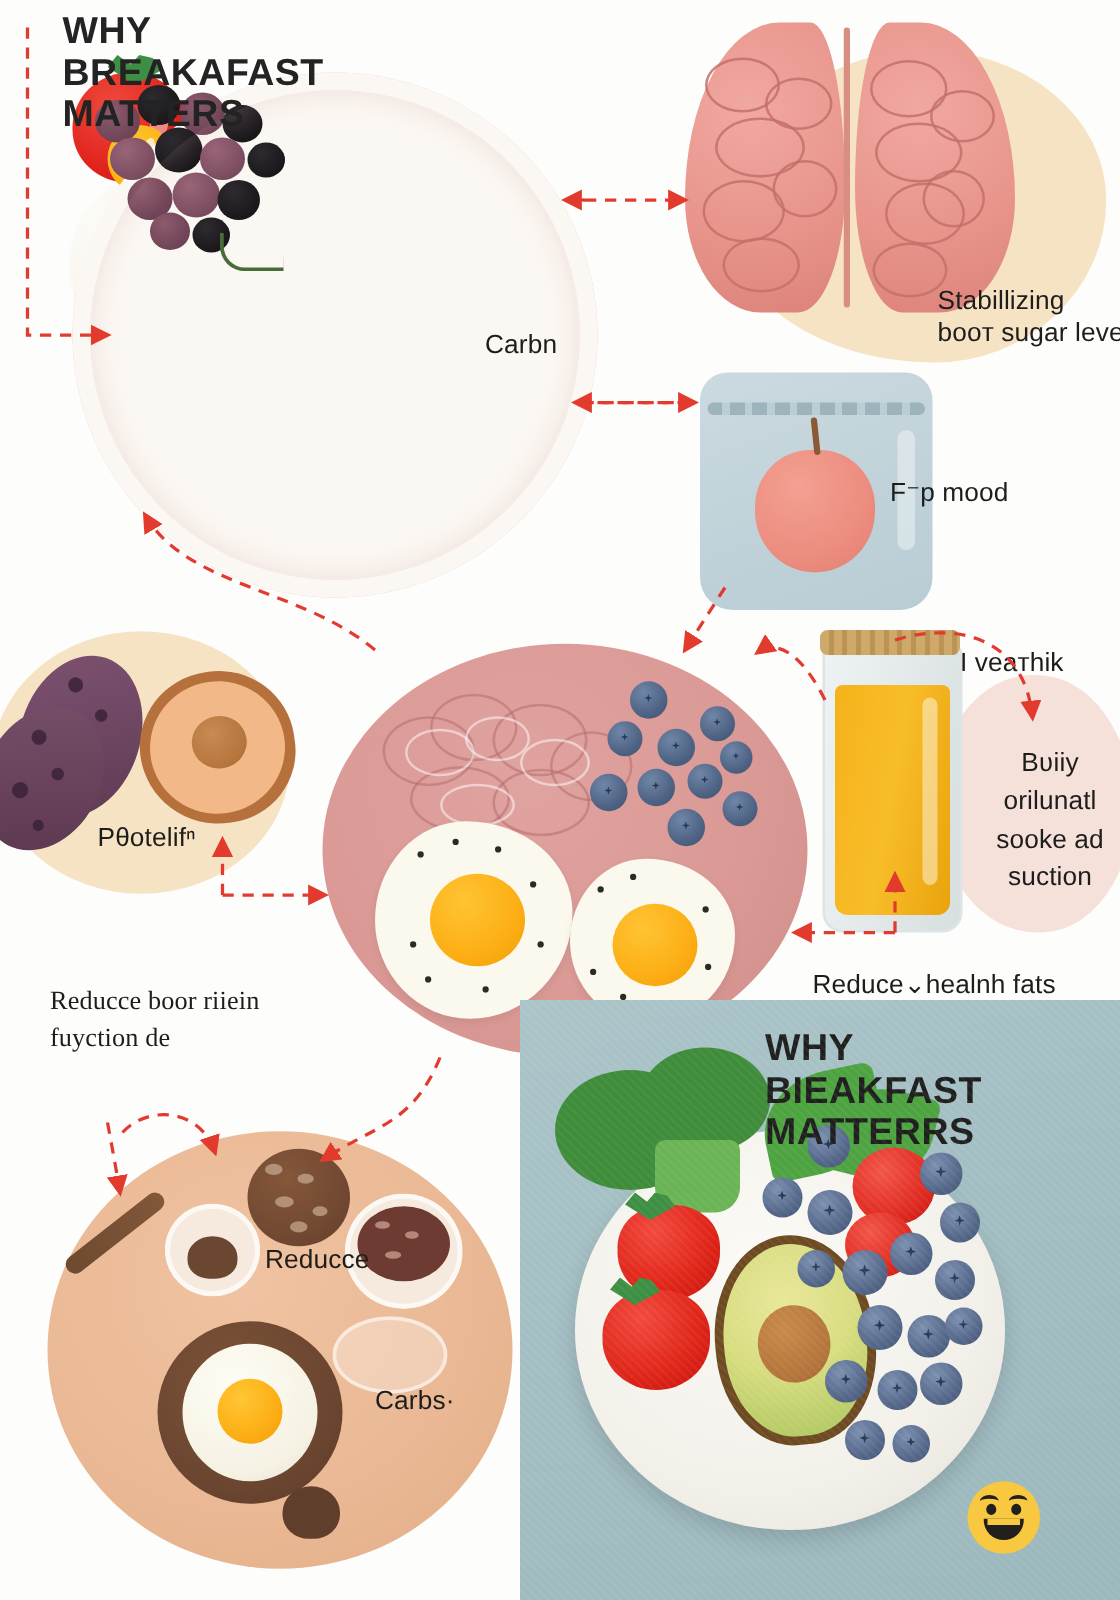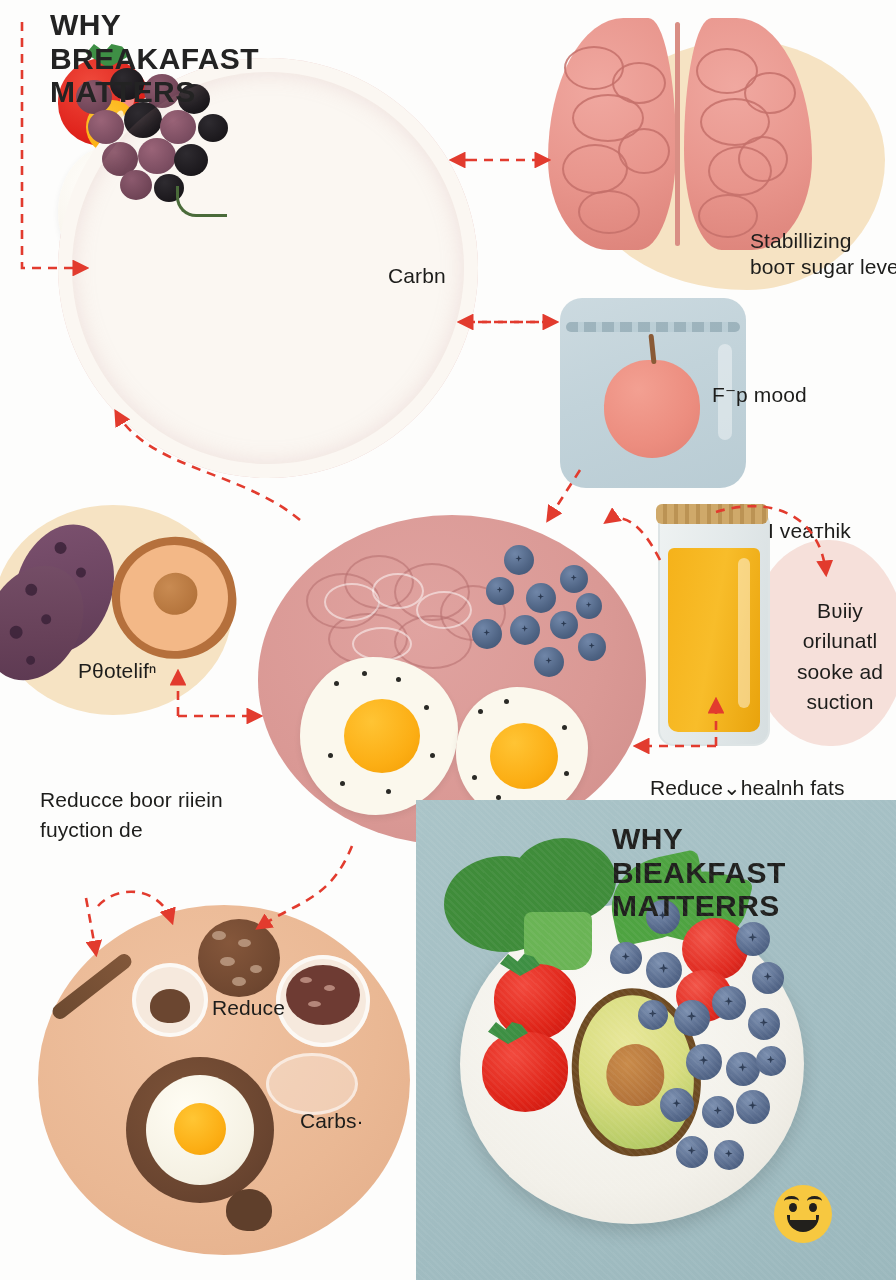--- a/index.html
+++ b/index.html
@@ -328,21 +328,21 @@
       <div class="juice"></div>
       <div class="hl"></div>
   </div>
   <div class="lbl" id="lbl-veathik" style="left:768px;top:518px;">I veaᴛhik</div>
   <div class="lbl" id="lbl-blobtext" style="left:770px;top:596px;width:140px;text-align:center;line-height:1.45;">Bʋiiy
 orilunatl
 sooke ad
 suction</div>
 
   <div class="lbl" id="lbl-carbs" style="left:388px;top:263px;">Carbn</div>
-  <div class="lbl" id="lbl-redblood" style="left:40px;top:785px;width:280px;line-height:1.45;">Reducce boor riiein
+  <div class="lbl" id="lbl-redblood" style="left:40px;top:785px;width:280px;line-height:1.45;font-family:Liberation Serif, serif;">Reducce boor riiein
 fuyction de</div>
   <div class="lbl" id="lbl-redfats" style="left:650px;top:775px;">Reduce⌄healnh fats</div>
 
   <div class="abs" id="plate-bl">
     <div id="handle"></div>
     <div id="skillet">
       <div class="egg">
           <div class="y"></div>
         </div>
     </div>
@@ -360,21 +360,21 @@
       <div class="abs" style="left:10px;top:10px;width:74px;height:60px;border-radius:50%;background:#6e3b33;"></div>
       <div class="grain" style="left:24px;top:22px;width:12px;height:6px;background:#c79a8c;"></div>
       <div class="grain" style="left:48px;top:30px;width:11px;height:6px;background:#c79a8c;"></div>
       <div class="grain" style="left:32px;top:46px;width:13px;height:6px;background:#c79a8c;"></div>
     </div>
     <div class="abs" style="left:228px;top:148px;width:92px;height:62px;border-radius:50%;
          background:rgba(255,255,255,.3);box-shadow:inset 0 0 0 3px rgba(255,255,255,.55);"></div>
     <div class="abs" style="left:188px;top:284px;width:46px;height:42px;border-radius:50% 50% 46% 46%;
          background:#5f3f2b;"></div>
   </div>
-  <div class="lbl" id="lbl-prot-b" style="left:212px;top:995px;">Reduce</div>
+  <div class="lbl" id="lbl-prot-b" style="left:212px;top:995px;">Reducce</div>
   <div class="lbl" id="lbl-carbn" style="left:300px;top:1108px;">Carbs·</div>
 
   <div class="abs" id="photo">
     <div id="dish">
       <div class="broc" style="left:-16px;top:-48px;width:120px;height:96px;"></div>
       <div class="broc" style="left:52px;top:-66px;width:104px;height:84px;"></div>
       <div class="abs" style="left:64px;top:8px;width:68px;height:58px;background:#6ab455;border-radius:8px 8px 20px 20px;"></div>
       <div class="spin" style="left:150px;top:-46px;width:96px;height:80px;transform:rotate(-12deg);"></div>
       <div class="spin" style="left:200px;top:-34px;width:86px;height:74px;transform:rotate(14deg);"></div>
 

